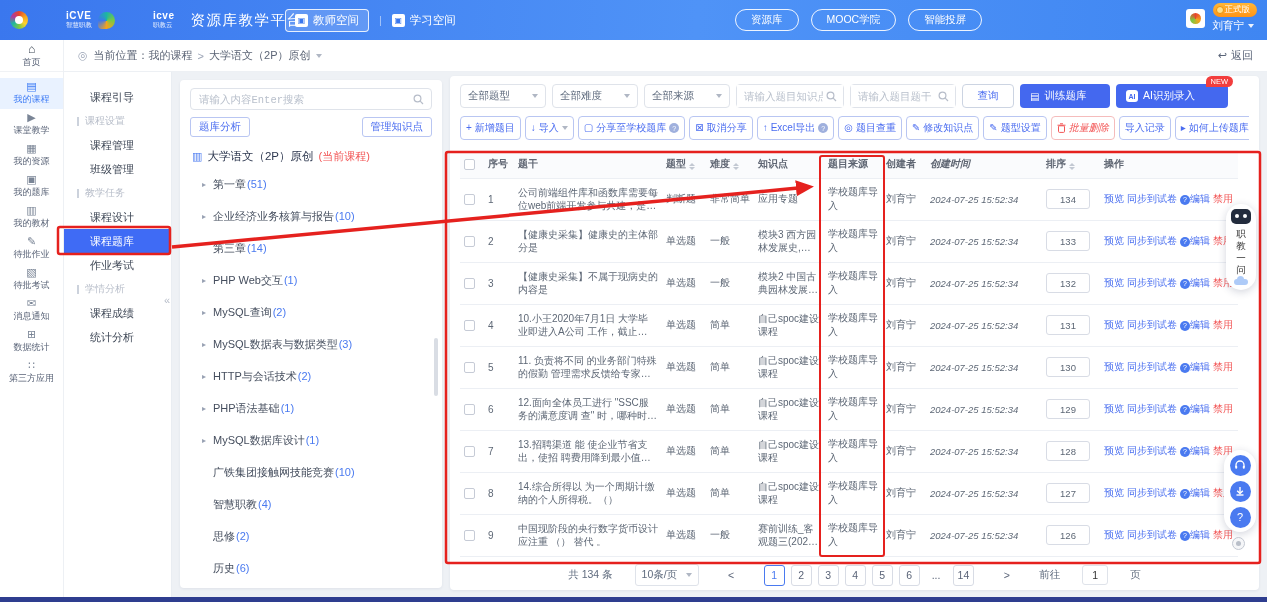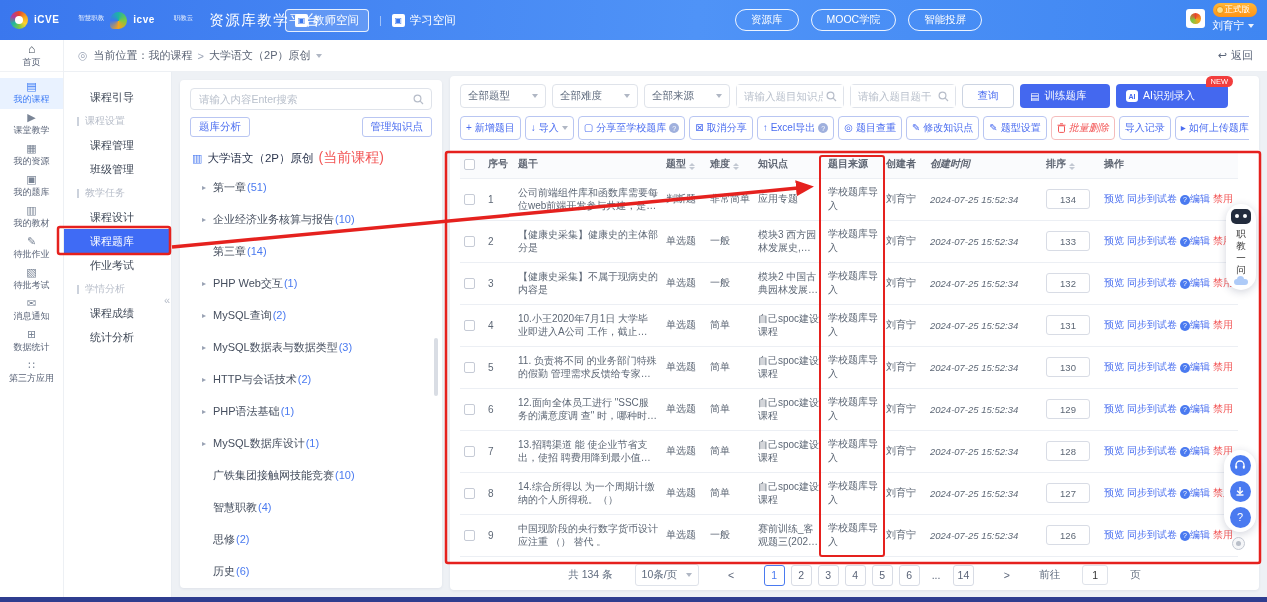--- a/index.html
+++ b/index.html
@@ -9,21 +9,21 @@
 
 
 .topbar { position:absolute; left:0; top:0; width:1267px; height:40px;
   background:linear-gradient(95deg,#3a77ee 0%,#4f93f7 55%,#3f86f2 100%); z-index:5; }
 .brand { position:absolute; left:10px; top:0; height:40px; display:flex; align-items:center; gap:6px; }
 .logo-swirl { width:18px; height:18px; border-radius:50%;
   background:conic-gradient(#e8432d,#f5a31d,#ffd22e,#7ac943,#1db5a3,#b03a9c,#e8432d); position:relative; }
 .logo-swirl::after { content:""; position:absolute; left:5px; top:5px; width:8px; height:8px; border-radius:50%; background:#fff; }
 .logo-shell { width:17px; height:17px; border-radius:50% 50% 50% 4px;
   background:conic-gradient(#1db5a3,#7ac943,#f5a31d,#3a77ee,#1db5a3); position:relative; }
-.brand-name { color:#fff; line-height:1; display:flex; flex-direction:row; gap:19px; }
+.brand-name { color:#fff; line-height:1; display:flex; flex-direction:column; gap:1px;margin-left:32px; }
 .brand-name b { font-size:10px; letter-spacing:.5px; }
 .brand-name i { font-style:normal; font-size:6.5px; opacity:.92; }
 .app-title { color:#fff; font-size:14.5px; margin-left:10px; letter-spacing:1.5px; }
 .top-nav { position:absolute; left:285px; top:7px; height:26px; display:flex; align-items:center; gap:10px; color:#fff; }
 .nav-chip { display:flex; align-items:center; gap:5px; padding:3px 9px; border:1px solid rgba(255,255,255,.85);
   border-radius:4px; background:rgba(255,255,255,.16); font-size:11.5px; cursor:pointer; }
 .nav-plain { display:flex; align-items:center; gap:5px; font-size:11.5px; cursor:pointer; }
 .nav-ic { width:13px; height:13px; background:#fff; color:#3a77ee; border-radius:2px; font-size:8px;
   display:flex; align-items:center; justify-content:center; }
 .nav-sep { color:rgba(255,255,255,.55); font-size:11px; }
@@ -70,29 +70,29 @@
 .menu-sec { height:24px; display:flex; align-items:center; gap:6px; padding-left:13px; font-size:10px; color:#b7bdc9; }
 .menu-sec::before { content:""; width:2px; height:9px; background:#ccd2dc; }
 .menu-item.active { background:#3f6bf5; color:#fff; }
 .collapse-handle { position:absolute; left:164px; top:294px; color:#b6bcc8; font-size:11px; z-index:4; cursor:pointer; }
 
 
 .tree-card { position:absolute; left:180px; top:80px; width:262px; height:508px; background:#fff; border-radius:4px;
   box-shadow:0 1px 3px rgba(30,40,80,.07); padding:8px 10px; z-index:1; }
 .search-box { position:relative; height:22px; border:1px solid #dfe3ea; border-radius:4px; background:#fff; }
 .search-box input { width:100%; height:100%; border:none; outline:none; padding:0 24px 0 8px; font-size:10.5px; color:#333;
-  background:transparent; font-family:Liberation Sans, sans-serif; }
+  background:transparent; font-family:Liberation Mono, monospace; }
 .search-box input::placeholder,.inp input::placeholder { color:#b9c0cc; }
 .mag { position:absolute; right:7px; top:5px; }
 .tree-btns { margin-top:7px; display:flex; justify-content:space-between;gap:31px; }
 .btn-ghost { height:20px; padding:0 8px; border:1px solid #b9c6f2; color:#4a6cf0; border-radius:3px; font-size:10.5px;
   background:#fff; display:flex; align-items:center; cursor:pointer; }
 .tree-root { margin-top:12px; display:flex; align-items:center; gap:5px; font-size:11.5px; color:#2e3850; padding-left:2px; }
 .root-ic { color:#4a7af0; font-size:11px; }
-.root-tag { color:#f25555; font-size:14px; }
+.root-tag { color:#f25555; font-size:11px; }
 .tree-list { margin-top:4px; }
 .tree-item { height:32px; display:flex; align-items:center; padding-left:12px; font-size:11px; color:#454e5e; cursor:pointer; }
 .tree-item .caret { width:11px; color:#98a1b3; font-size:8px; }
 .tree-item .t-count { color:#4a7af0; margin-left:1px; }
 .tree-scrollbar { position:absolute; right:4px; top:258px; width:4px; height:58px; background:#d9dde4; border-radius:2px; }
 
 
 .main-card { position:absolute; left:450px; top:76px; width:809px; height:514px; background:#fff; border-radius:4px;
   box-shadow:0 1px 3px rgba(30,40,80,.07); padding:8px 10px; z-index:1; }
 .filter-row { display:flex; gap:6px; align-items:center; height:24px; }

